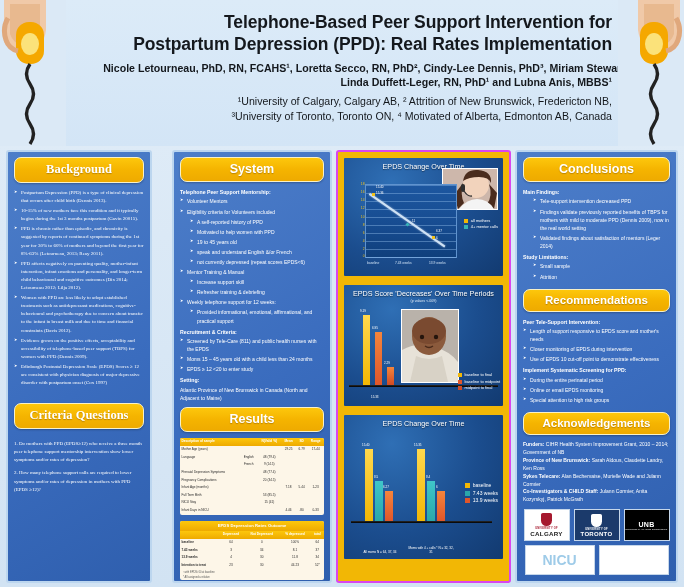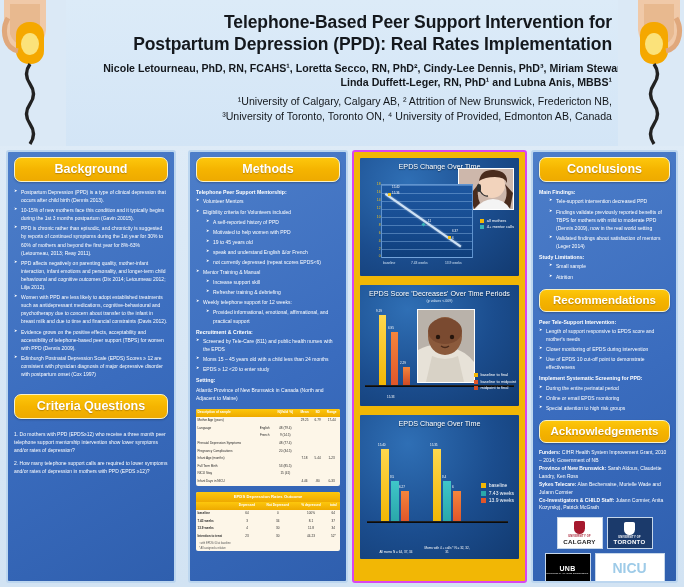--- a/index.html
+++ b/index.html
@@ -67,22 +67,22 @@
     padding: 4px 6px 4px 6px;
   }
   .column {
     background: #3f73c4;
     border: 2px solid #bcd6ef;
     border-radius: 3px;
     padding: 5px 6px 6px 6px;
     position: relative;
     overflow: hidden;
   }
-  #col-1 { width: 170px; margin-right: 12px;
-           background: linear-gradient(150deg,#4d7ec9 0%, #3a6cbe 55%, #2f5fae 100%); }
+  #col-1 { width: 146px; margin-right: 20px;
+           background: linear-gradient(150deg,#4d7ec9 0%, #3a6cbe 55%, #2f5fae 100%); font-family: Liberation Serif, serif; }
   #col-2 { width: 160px; margin-right: 4px;
            background: linear-gradient(150deg,#4d7ec9 0%, #3a6cbe 55%, #2f5fae 100%); }
   #col-3 { width: 175px; margin-right: 4px; background: #f2b705; padding: 4px; border: 2px solid #d946ef;}
   #col-4 { flex: 1;
            background: linear-gradient(150deg,#4d7ec9 0%, #3a6cbe 55%, #2f5fae 100%); }
 
   
   .bar {
     background: linear-gradient(180deg,#fdc70c 0%, #f5b400 50%, #eeaa00 100%);
     border: 1px solid #f8f1c8;
@@ -236,21 +236,21 @@
   </div>
 
   <div id="poster-title">
     <div>Telephone-Based Peer Support Intervention for</div>
     <div>Postpartum Depression (PPD): Real Rates Implementation</div>
   </div>
   <div id="authors">Nicole Letourneau, PhD, RN, FCAHS¹, Loretta Secco, RN, PhD², Cindy-Lee Dennis, PhD³, Miriam Stewart, PhD⁴,</div>
   <div id="authors-2">Linda Duffett-Leger, RN, PhD¹ and Lubna Anis, MBBS¹</div>
   <div id="affiliations">
     <div>¹University of Calgary, Calgary AB, ² Attrition of New Brunswick, Fredericton NB,</div>
-    <div>³University of Toronto, Toronto ON, ⁴ University of Provided, Edmonton AB, Canada</div>
+    <div>³University of Toronto, Toronto ON, ⁴ Motivated of Alberta, Edmonton AB, Canada</div>
   </div>
 </div>
 
 <div id="poster-body">
 
   <div class="column" id="col-1">
     <div class="bar">Background</div>
     <ul class="b">
       <li>Postpartum Depression (PPD) is a type of clinical depression that occurs after child birth (Dennis 2013).</li>
       <li>10-15% of new mothers face this condition and it typically begins during the 1st 3 months postpartum (Gavin 20015).</li>
@@ -262,21 +262,21 @@
     </ul>
 
     <div style="height:14px"></div>
     <div class="bar">Criteria Questions</div>
     <div style="height:5px"></div>
     <div class="plain-p">1. Do mothers with PPD (EPDS≥12) who receive a three month peer telephone support mentorship intervention show lower symptoms and/or rates of depression?</div>
     <div class="plain-p">2. How many telephone support calls are required to lower symptoms and/or rates of depression in mothers with PPD (EPDS ≥12)?</div>
   </div>
 
   <div class="column" id="col-2">
-    <div class="bar">Methods</div>
+    <div class="bar">System</div>
 
     <div class="body-text">
       <span class="lead">Telephone Peer Support Mentorship:</span>
       <ul class="b">
         <li>Volunteer Mentors</li>
         <li>Eligibility criteria for Volunteers included</li>
       </ul>
       <ul class="b indent">
         <li>A self-reported history of PPD</li>
         <li>Motivated to help women with PPD</li>
@@ -303,20 +303,21 @@
         <li>Screened by Tele-Care (811) and public health nurses with the EPDS</li>
         <li>Moms 15 – 45 years old with a child less than 24 months</li>
         <li>EPDS ≥ 12 &lt;20 to enter study</li>
       </ul>
 
       <span class="lead">Setting:</span>
       <div style="color:#fff;font-size:5.0px;line-height:1.6;">Atlantic Province of New Brunswick in Canada (North and Adjacent to Maine)</div>
     </div>
 
     <div style="height:5px"></div>
+    <div class="bar">Results</div>
 
     <div class="tbl-wrap">
       <table class="rt">
         <thead>
           <tr>
             <th class="l">Description of sample</th>
             <th></th>
             <th>N(Valid %)</th>
             <th>Mean</th>
             <th>SD</th>

